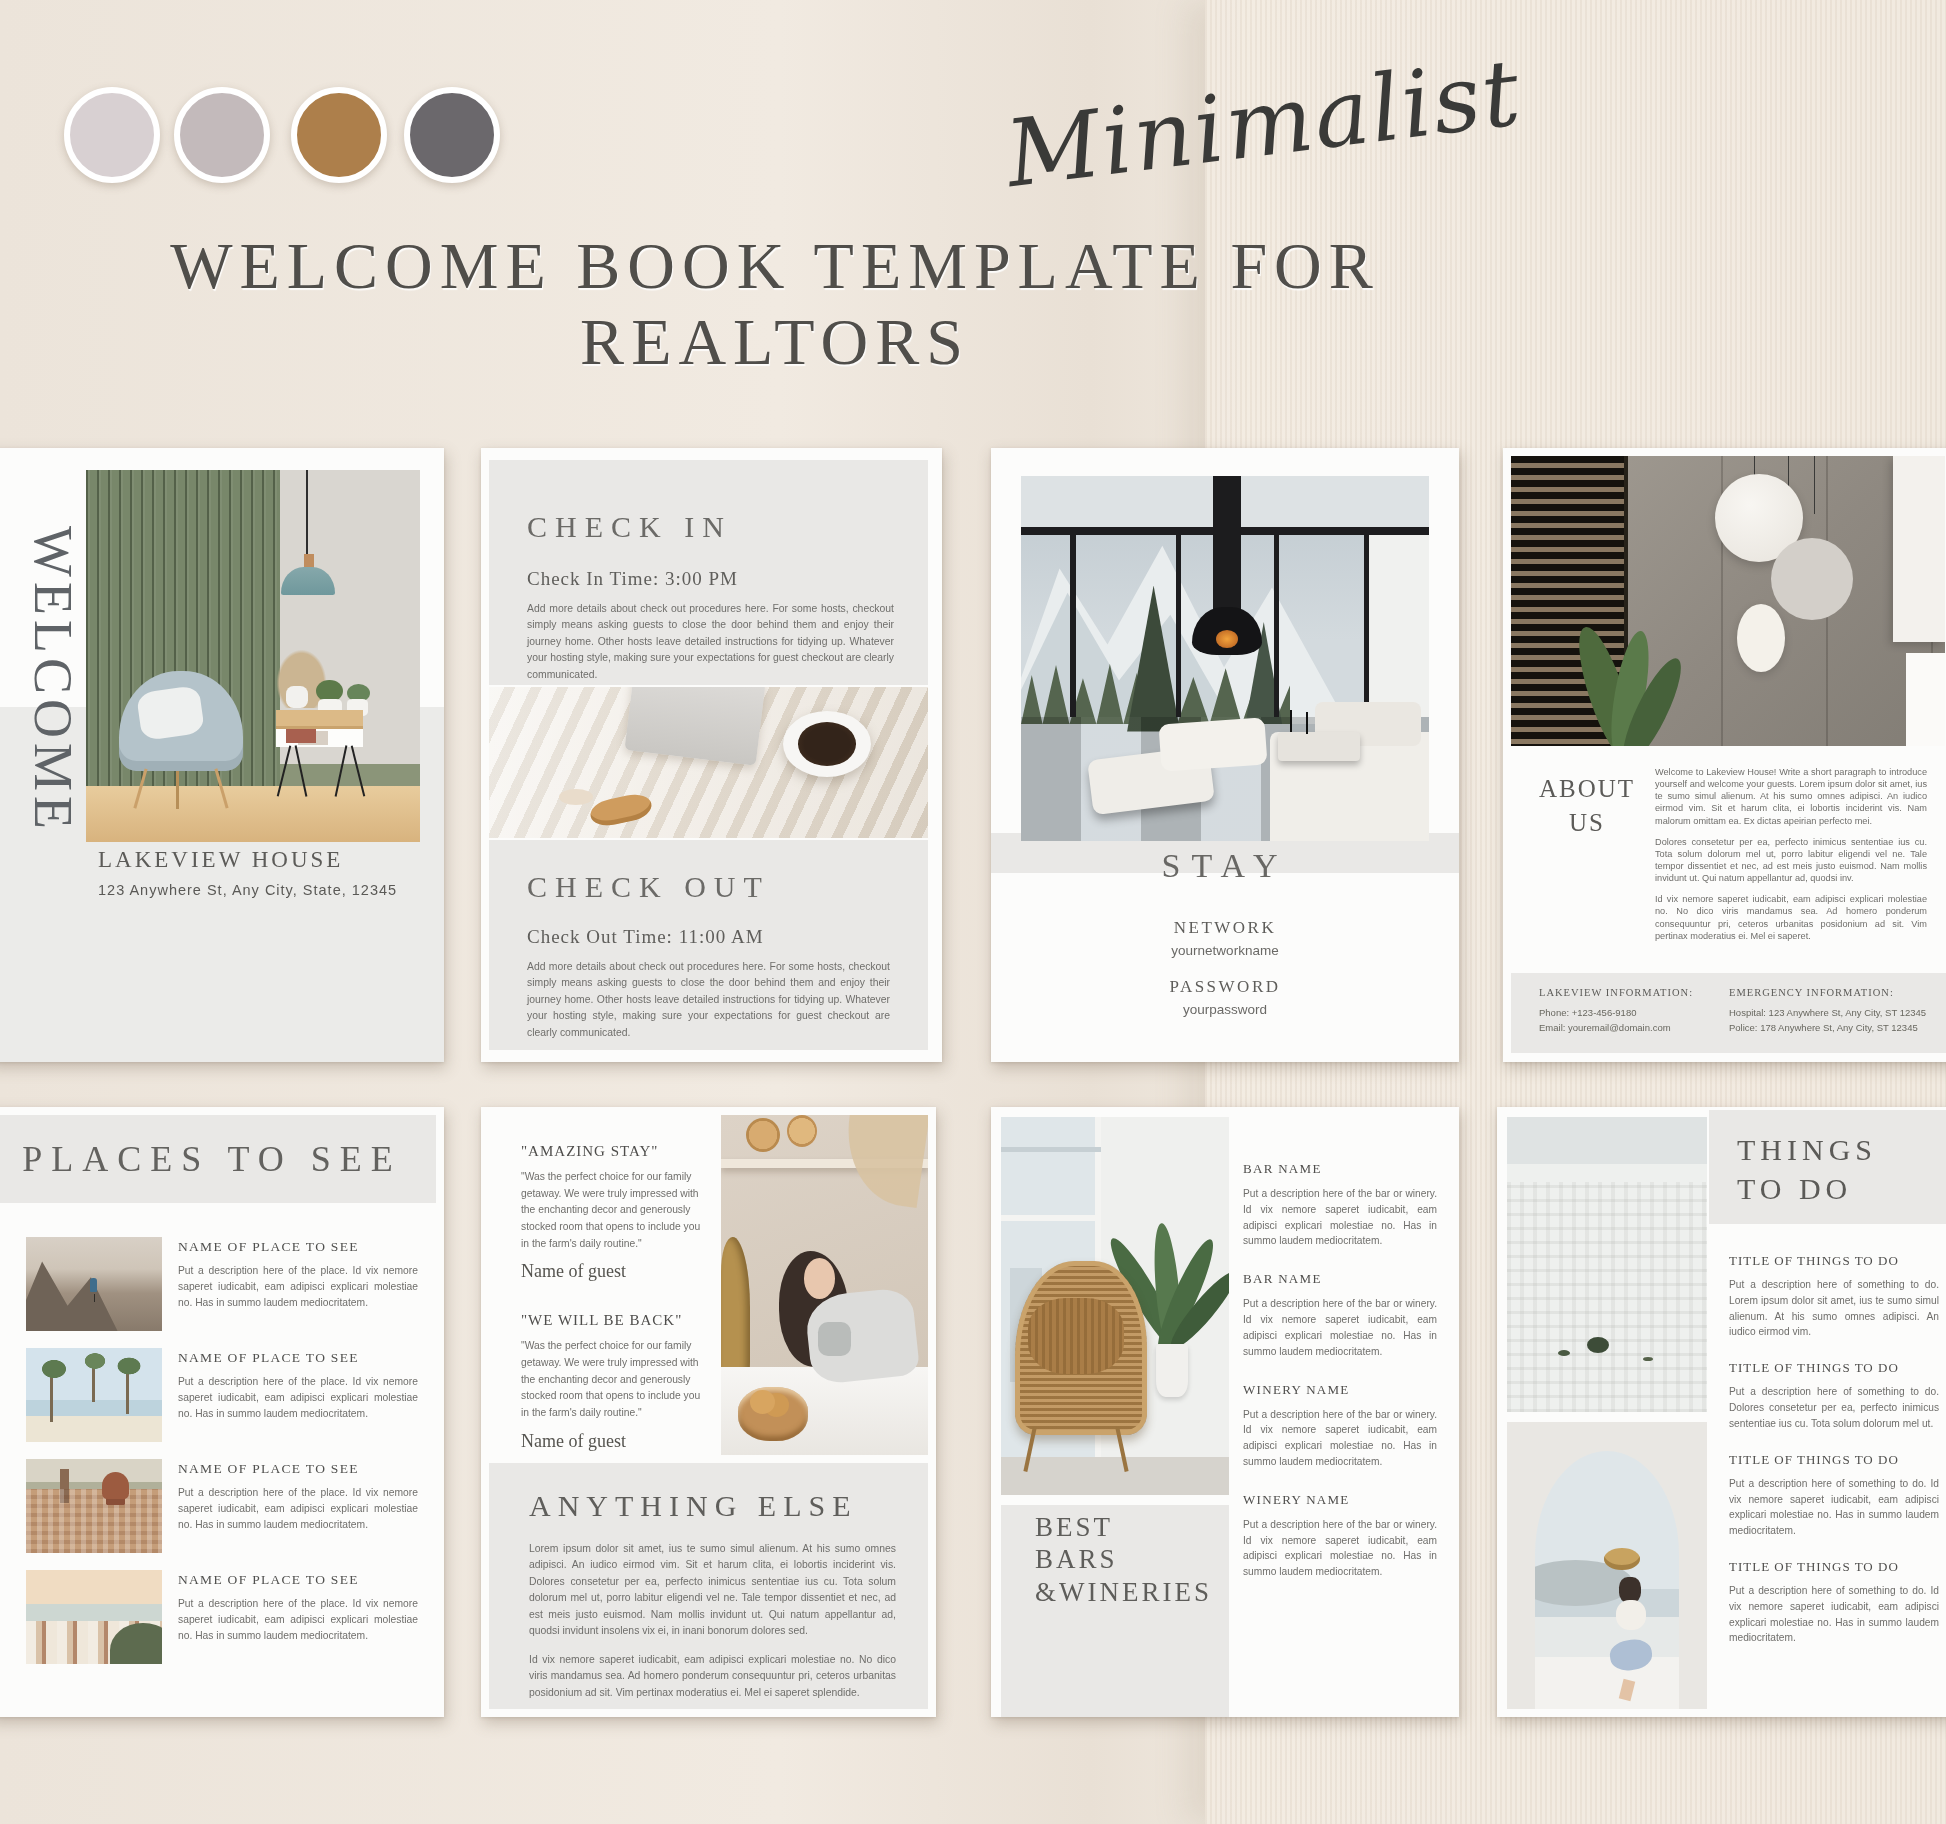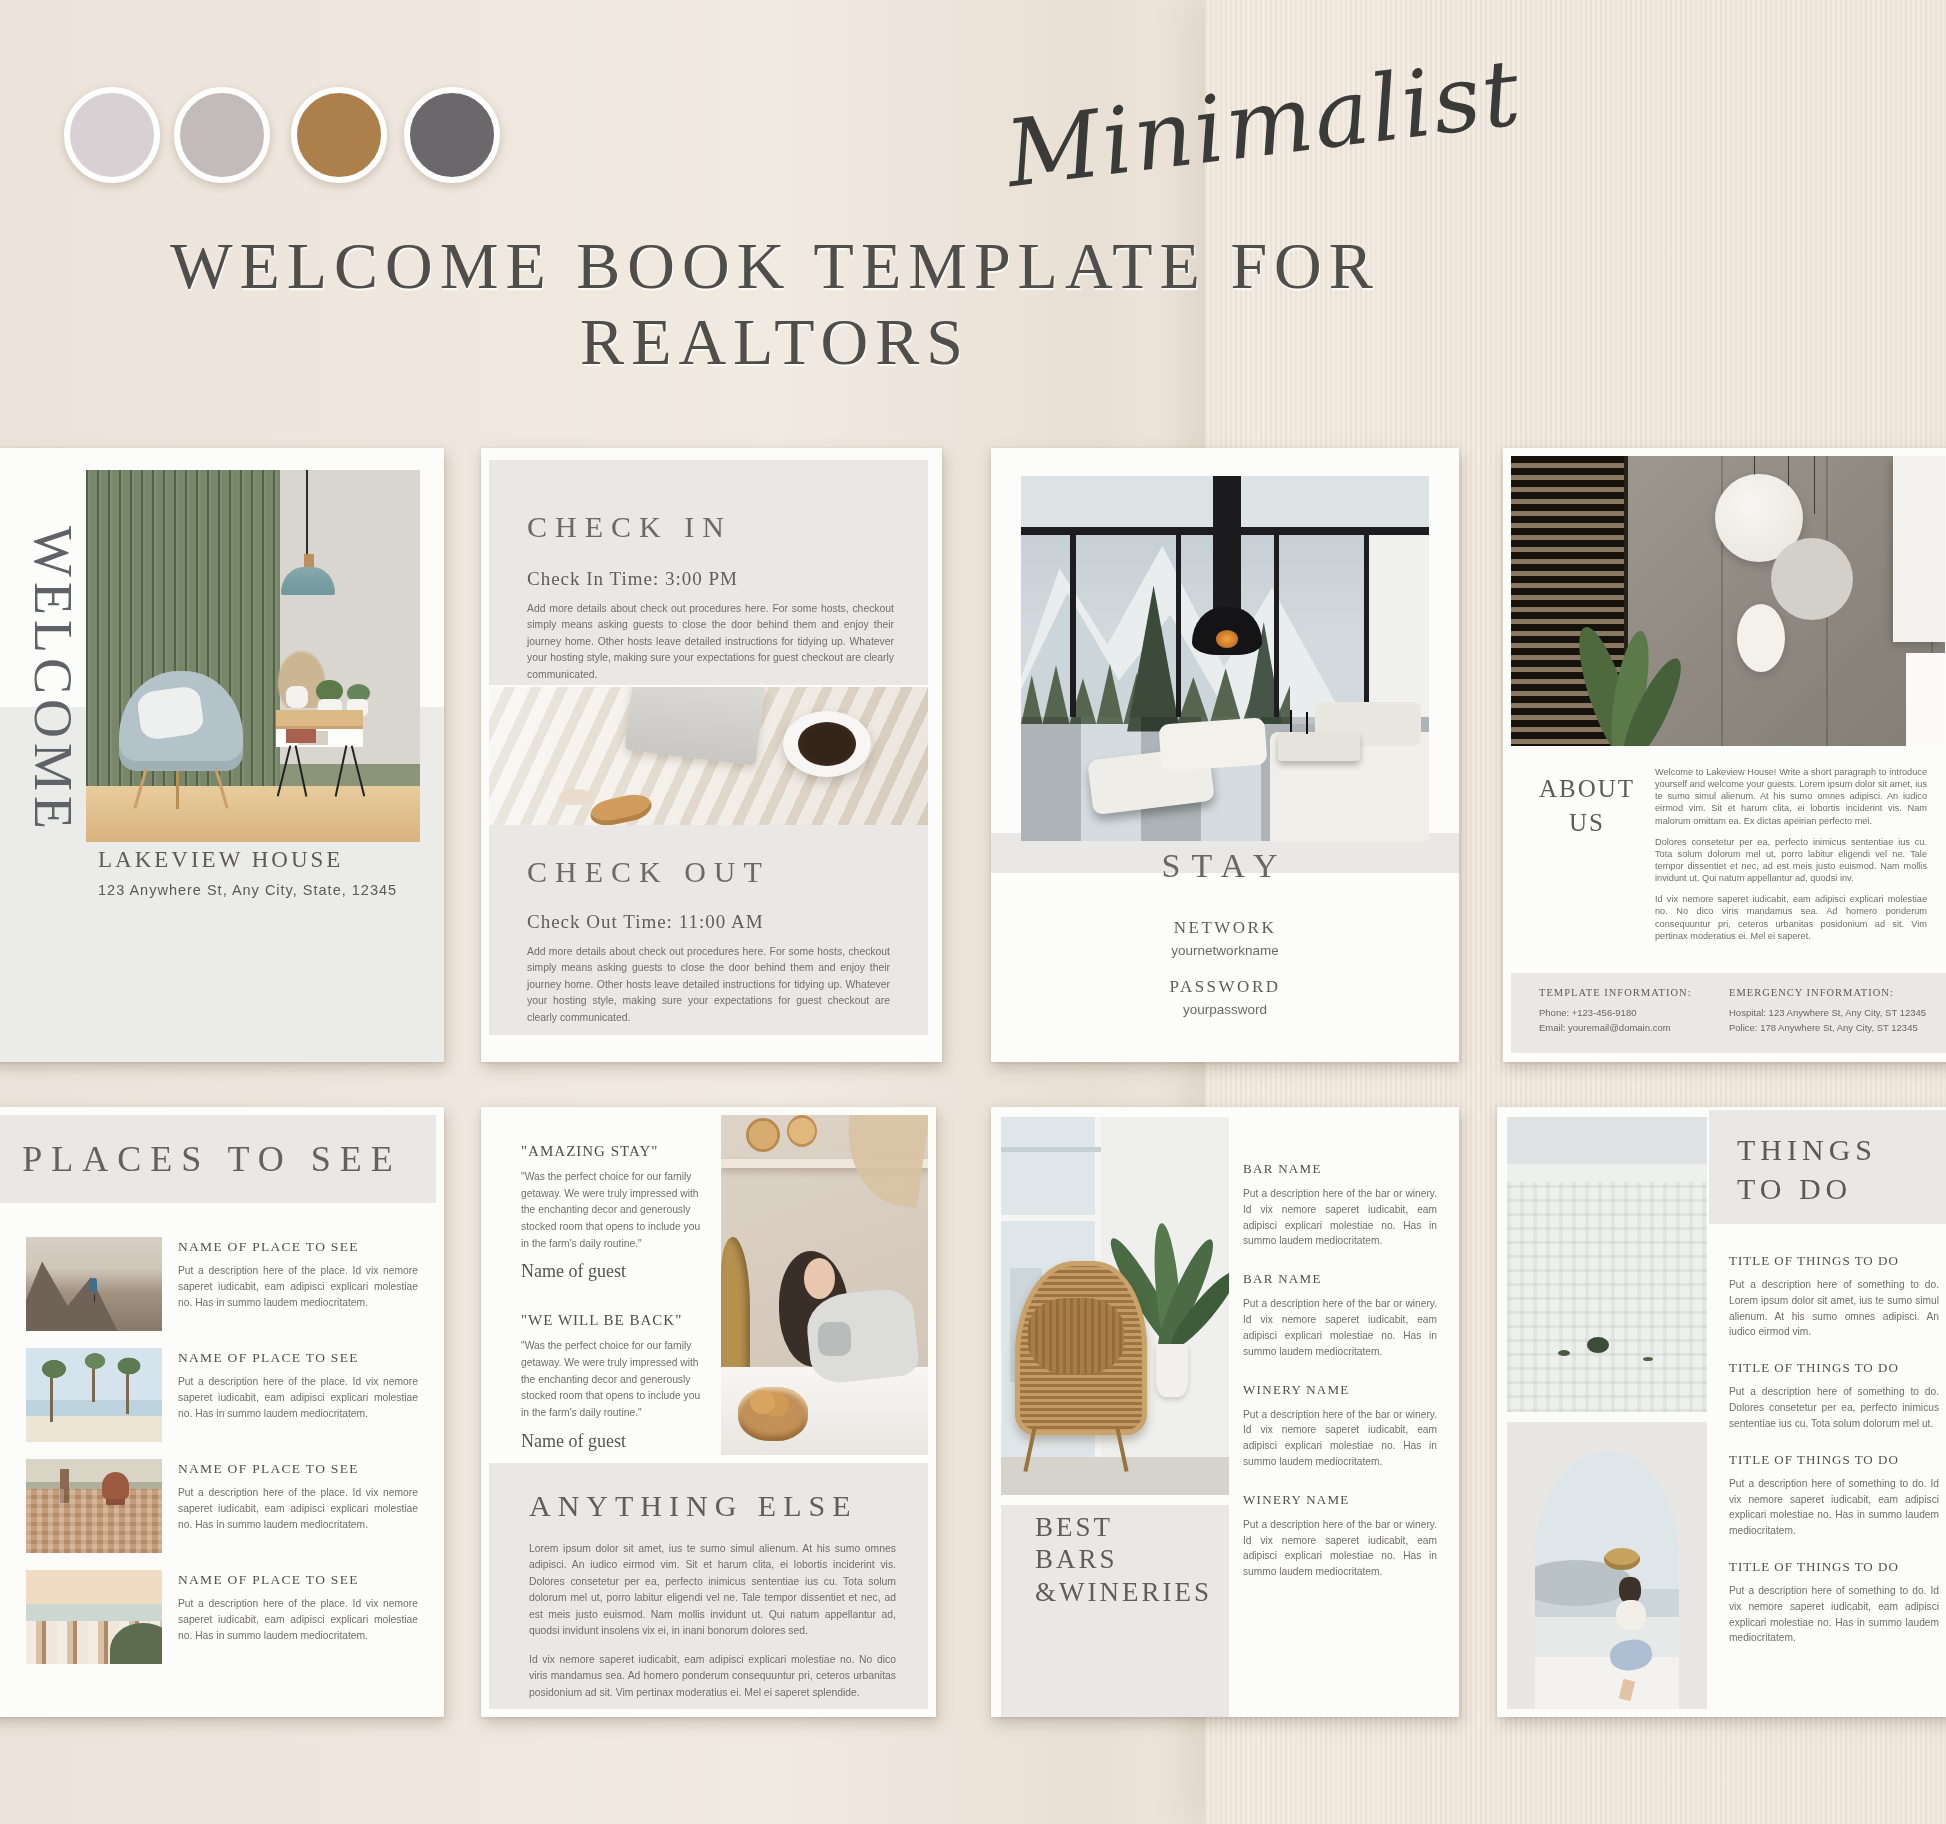--- a/index.html
+++ b/index.html
@@ -118,21 +118,21 @@
     </div>
     <div class="a ph" style="left:8px;top:239px;width:439px;height:151px;background:linear-gradient(100deg,#f5f2ed 0%,#ebe4da 40%,#dcd2c4 100%)">
       <div class="a" style="inset:0;background:repeating-linear-gradient(115deg,rgba(255,255,255,.55) 0 14px,rgba(170,158,140,.16) 14px 24px);opacity:.8"></div>
       <div class="a" style="left:32%;top:-8%;width:30%;height:55%;background:linear-gradient(#dddbd8,#c9c7c3);border-radius:6px;transform:rotate(7deg);box-shadow:0 4px 8px rgba(120,105,85,.25)"></div>
       <div class="a" style="right:13%;top:16%;width:88px;height:66px;background:#f7f6f4;border-radius:50%;box-shadow:0 5px 12px rgba(120,105,85,.35)">
         <div class="a" style="left:17%;top:17%;width:66%;height:66%;background:radial-gradient(#33241a 55%,#4a3423);border-radius:50%"></div>
       </div>
       <div class="a" style="left:23%;bottom:10%;width:62px;height:26px;background:#cf9c5e;border-radius:50%/70%;transform:rotate(-12deg);box-shadow:inset 0 -5px 0 rgba(140,90,30,.4)"></div>
       <div class="a" style="left:16%;bottom:22%;width:34px;height:16px;background:#e9dccb;border-radius:50%"></div>
     </div>
-    <div class="a panel" style="left:8px;top:377px;width:439px;height:210px;padding:30px 38px 0 38px;box-sizing:border-box">
+    <div class="a panel" style="left:8px;top:392px;width:439px;height:210px;padding:30px 38px 0 38px;box-sizing:border-box">
       <div class="serif" style="font-size:30px;letter-spacing:8px;color:#6b6a67;margin-bottom:22px">CHECK OUT</div>
       <div class="serif" style="font-size:19px;letter-spacing:1px;color:#5f5e5b;margin-bottom:11px">Check Out Time: 11:00 AM</div>
       <p class="jp">Add more details about check out procedures here. For some hosts, checkout simply means asking guests to close the door behind them and enjoy their journey home. Other hosts leave detailed instructions for tidying up. Whatever your hosting style, making sure your expectations for guest checkout are clearly communicated.</p>
     </div>
   </section>
 
   <section class="page" style="left:991px;top:448px;width:468px;height:614px">
     <div class="a panel" style="left:0;top:385px;width:100%;height:40px"></div>
     <div class="a ph" style="left:30px;top:28px;width:408px;height:365px;background:linear-gradient(#bfc9cf,#d3dade 45%)">
       <div class="a" style="left:0;top:0;width:100%;height:15%;background:#dde2e4"></div>
@@ -182,21 +182,21 @@
       <div class="a" style="right:0;bottom:0;width:9%;height:32%;background:#fbfaf8"></div>
     </div>
     <div class="a serif" style="left:28px;top:324px;width:112px;text-align:center;font-size:25px;letter-spacing:2px;line-height:1.35;color:#5c5b58">ABOUT US</div>
     <div class="a" style="left:152px;top:318px;width:272px">
       <p class="jp" style="font-size:9.2px;line-height:1.32;margin-bottom:9px">Welcome to Lakeview House! Write a short paragraph to introduce yourself and welcome your guests. Lorem ipsum dolor sit amet, ius te sumo simul alienum. At his sumo omnes adipisci. An iudico eirmod vim. Sit et harum clita, ei lobortis inciderint vis. Nam malorum omittam ea. Ex dictas apeirian perfecto mei.</p>
       <p class="jp" style="font-size:9.2px;line-height:1.32;margin-bottom:9px">Dolores consetetur per ea, perfecto inimicus sententiae ius cu. Tota solum dolorum mel ut, porro labitur eligendi vel ne. Tale tempor dissentiet et nec, ad est meis justo euismod. Nam mollis invidunt ut. Qui natum appellantur ad, quodsi inv.</p>
       <p class="jp" style="font-size:9.2px;line-height:1.32">Id vix nemore saperet iudicabit, eam adipisci explicari molestiae no. No dico viris mandamus sea. Ad homero ponderum consequuntur pri, ceteros urbanitas posidonium ad sit. Vim pertinax moderatius ei. Mel ei saperet.</p>
     </div>
     <div class="a panel" style="left:8px;top:525px;width:439px;height:80px">
       <div class="a" style="left:28px;top:14px;width:180px">
-        <div class="serif" style="font-size:10.5px;letter-spacing:1px;color:#5c5b58;margin-bottom:6px">TEMPLATE INFORMATION:</div>
+        <div class="serif" style="font-size:10.5px;letter-spacing:1px;color:#5c5b58;margin-bottom:6px">LAKEVIEW INFORMATION:</div>
         <div style="font-size:9.5px;line-height:1.9;color:#68675f">Phone: +123-456-9180</div>
         <div style="font-size:9.5px;line-height:1.2;color:#68675f">Email: youremail@domain.com</div>
       </div>
       <div class="a" style="left:218px;top:14px;width:215px">
         <div class="serif" style="font-size:10.5px;letter-spacing:1px;color:#5c5b58;margin-bottom:6px">EMERGENCY INFORMATION:</div>
         <div style="font-size:9.5px;line-height:1.9;color:#68675f">Hospital: 123 Anywhere St, Any City, ST 12345</div>
         <div style="font-size:9.5px;line-height:1.2;color:#68675f">Police: 178 Anywhere St, Any City, ST 12345</div>
       </div>
     </div>
   </section>

